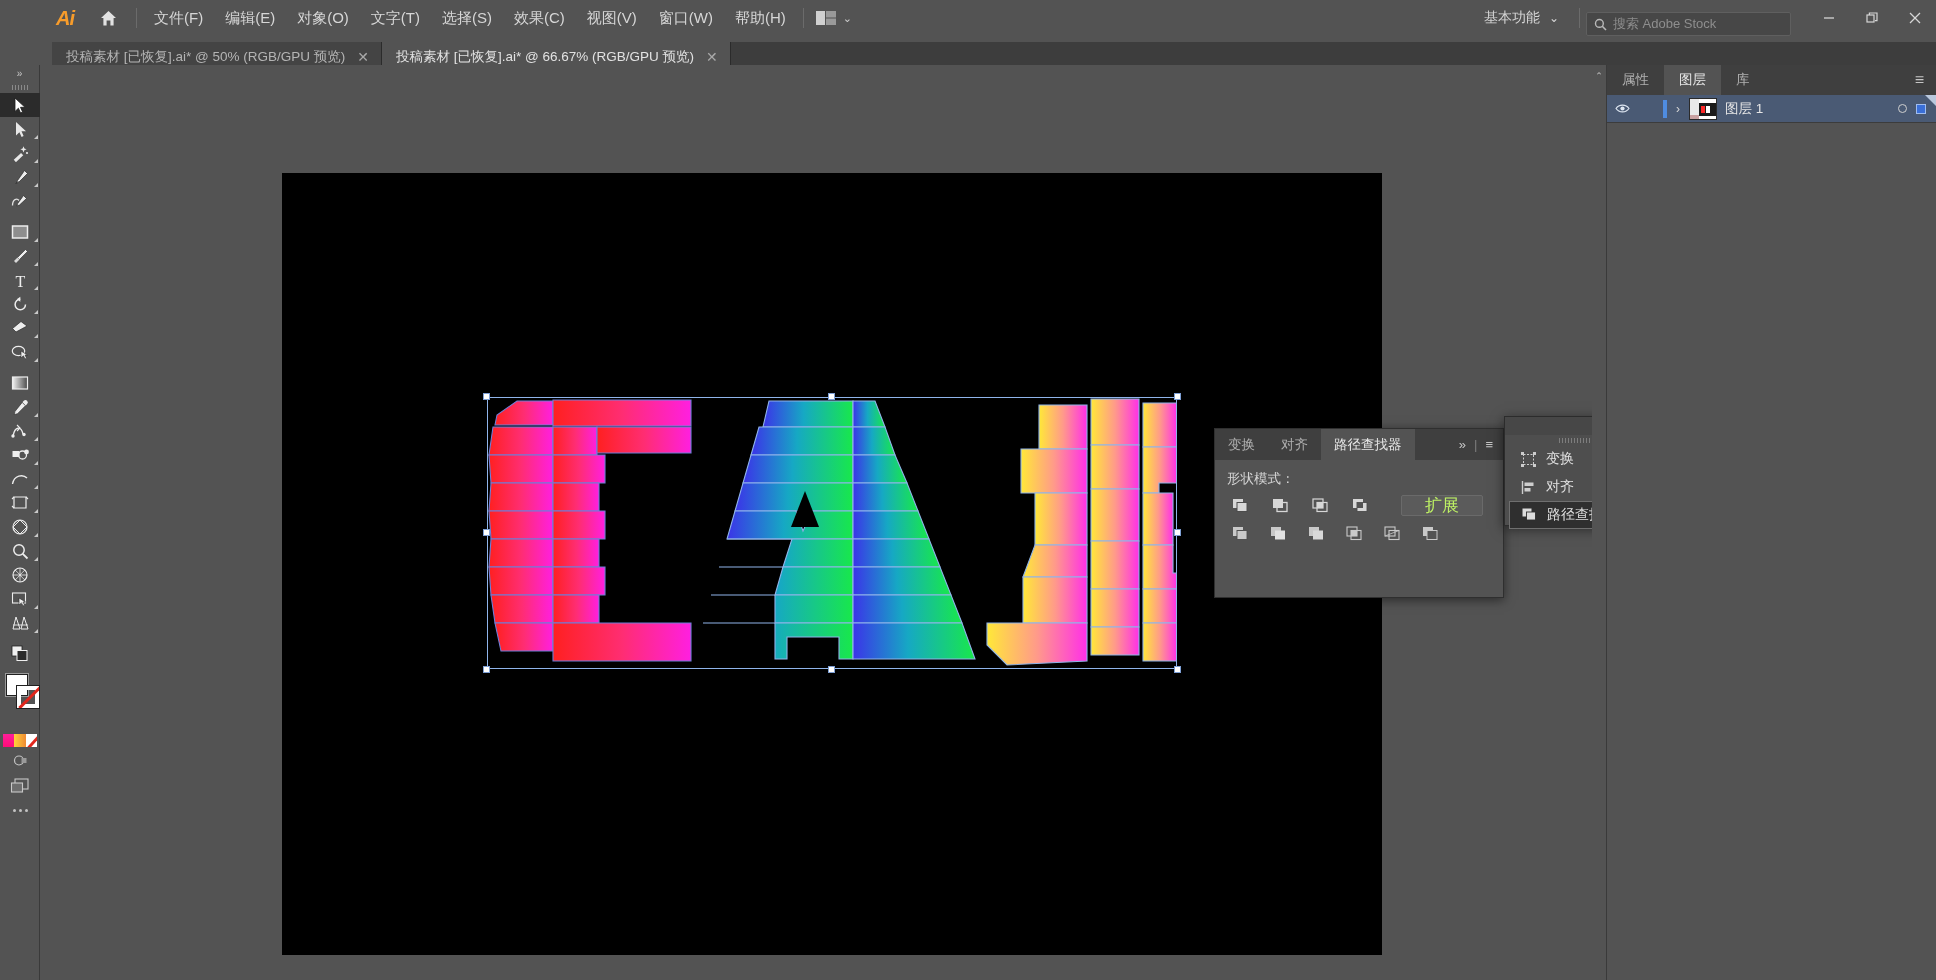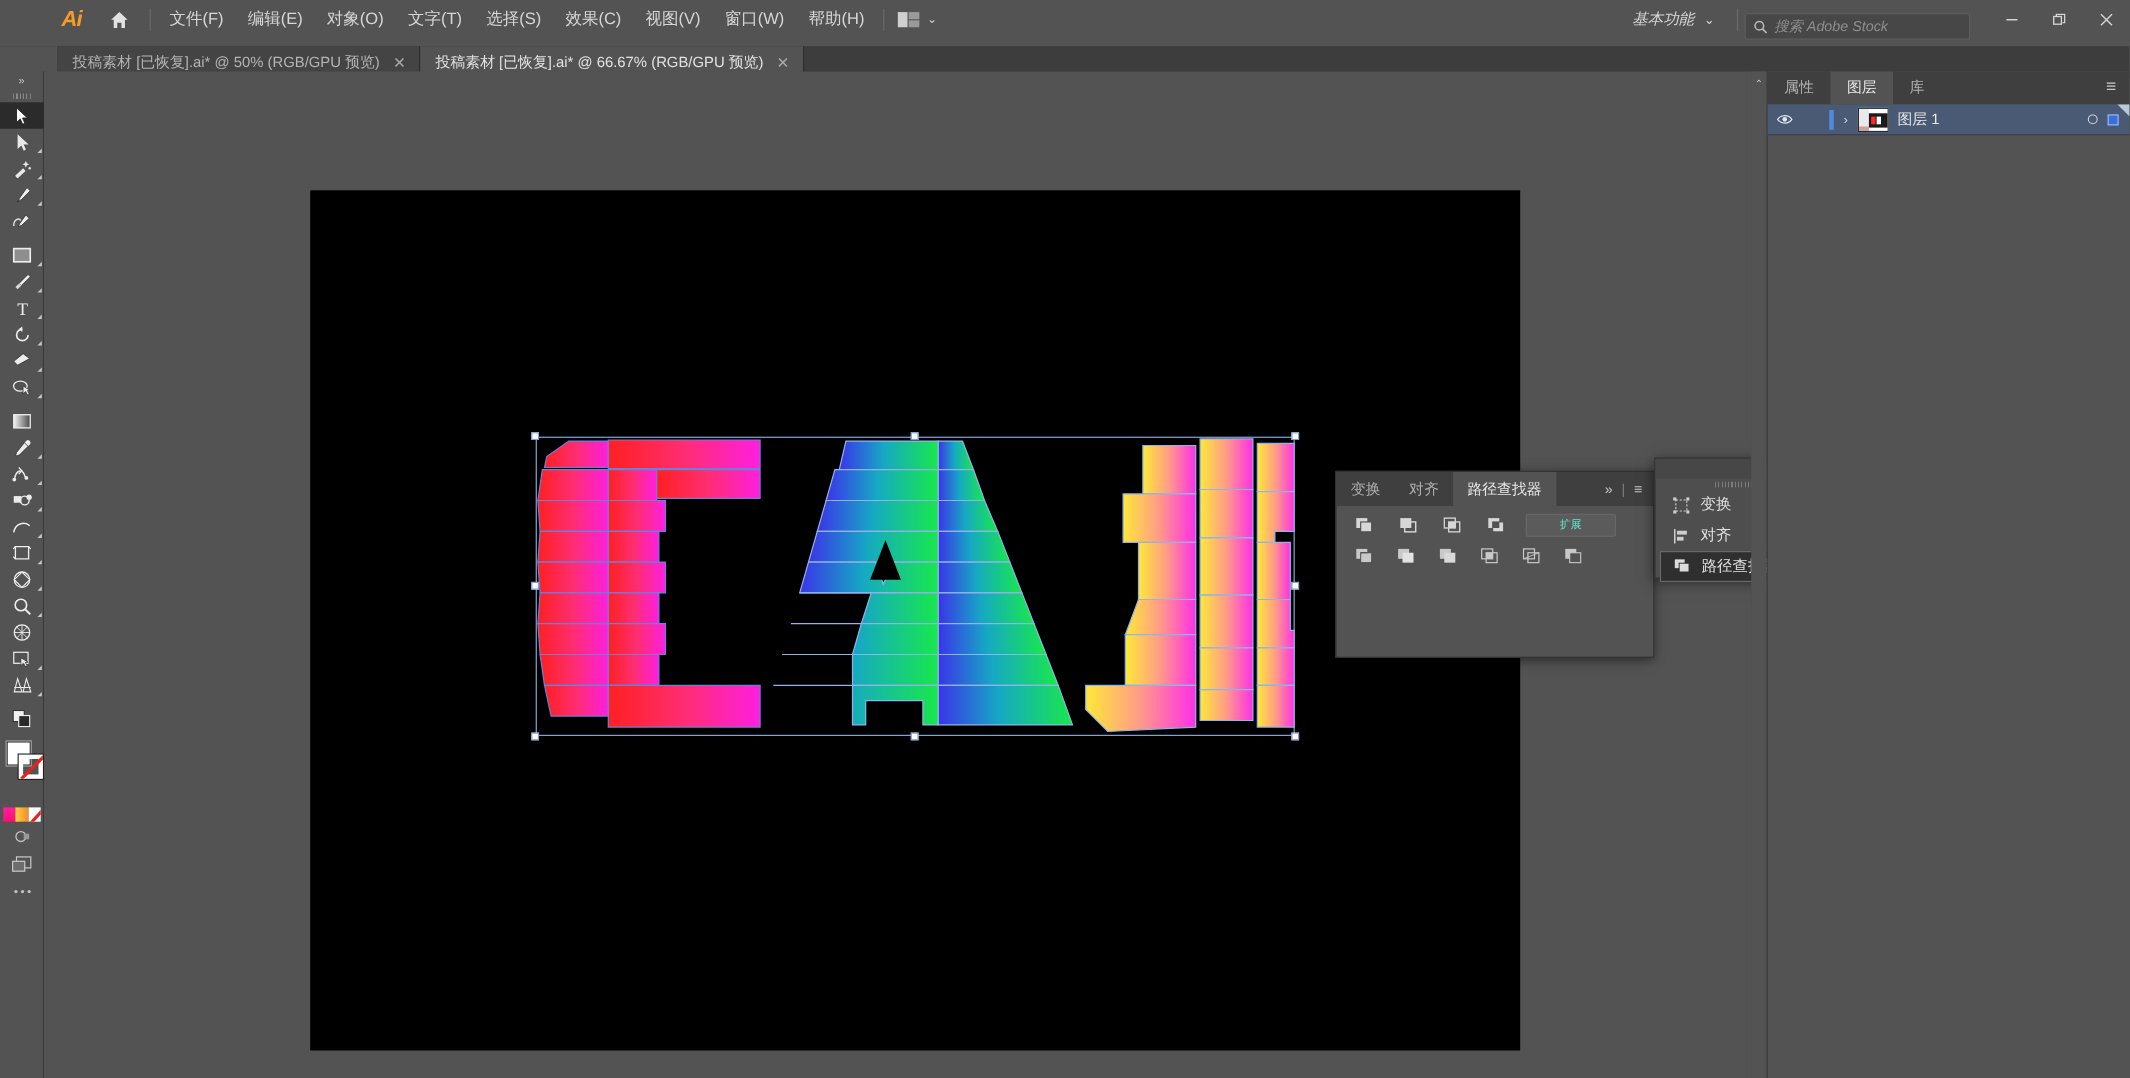--- a/index.html
+++ b/index.html
@@ -26,21 +26,21 @@
   }
   .home-btn {
     width: 44px; height: 36px; display: flex; align-items: center; justify-content: center;
   }
   .menu-sep { width: 1px; height: 20px; background: #6b6b6b; margin: 0 6px; }
   .menu-item {
     padding: 0 11px; height: 36px; line-height: 36px;
     font-size: 15px; color: #d6d6d6; cursor: default; white-space: nowrap;
   }
   .menubar-right {
-    margin-left: auto; display: flex; align-items: center; height: 28px; font-style: italic;
+    margin-left: auto; display: flex; align-items: center; height: 28px;
   }
   .ws-switcher {
     display: flex; align-items: center; gap: 9px;
     padding: 0 10px; height: 26px; font-size: 14px; color: #d6d6d6;
     margin-right: 4px;
   }
   .search-box {
     display: flex; align-items: center; gap: 6px;
     width: 205px; height: 24px; background: #474747; border: 1px solid #5f5f5f;
     border-radius: 2px; padding: 0 7px; margin-right: 16px; margin-top: 12px;
@@ -169,24 +169,24 @@
     margin-left: auto; display: flex; align-items: center; gap: 8px; padding-right: 10px;
     color: #c6c6c6; font-size: 13px;
   }
   .pf-label { font-size: 13.5px; color: #d4d4d4; padding: 10px 0 0 12px; }
   .pf-row { display: flex; align-items: center; padding: 6px 0 0 12px; gap: 14px; }
   .pf-btn {
     width: 26px; height: 22px; display: flex; align-items: center; justify-content: center;
     border-radius: 2px;
   }
   .pf-expand {
-    margin-left: 0; width: 82px; height: 21px;
+    margin-left: 14px; width: 82px; height: 21px;
     background: #5b5b5b; border: 1px solid #6a6a6a; border-radius: 2px;
     display: flex; align-items: center; justify-content: center;
-    font-size: 10px; color: #5eead4;
+    font-size: 17px; color: #bef264;
   }
 
   
   .flyout {
     position: absolute; left: 1504px; top: 416px; width: 144px; height: 110px;
     background: #4e4e4e; border: 1px solid #2c2c2c;
     box-shadow: 0 3px 12px rgba(0,0,0,.55);
   }
   .flyout-hdr {
     height: 18px; display: flex; align-items: center; justify-content: flex-end;
@@ -645,20 +645,21 @@
       <div class="pf-tab active">
           <span>路径查找器</span>
         </div>
       <div class="pf-tabs-right">
         <span>»</span>
         <span style="color:#7d7d7d;">|</span>
         <span>≡</span>
       </div>
     </div>
 
+    <div class="pf-label">形状模式：</div>
     <div class="pf-row">
       <div class="pf-btn">
         <svg width="17" height="15" viewBox="0 0 17 15">
             <rect x="1" y="1" width="10" height="9" fill="#d7d7d7"></rect>
             <rect x="5" y="4.5" width="10" height="9" fill="#d7d7d7" stroke="#4c4c4c" stroke-width="1"></rect>
           </svg>
       </div>
       <div class="pf-btn">
         <svg width="17" height="15" viewBox="0 0 17 15">
             <rect x="1" y="1" width="10" height="9" fill="#d7d7d7"></rect>

